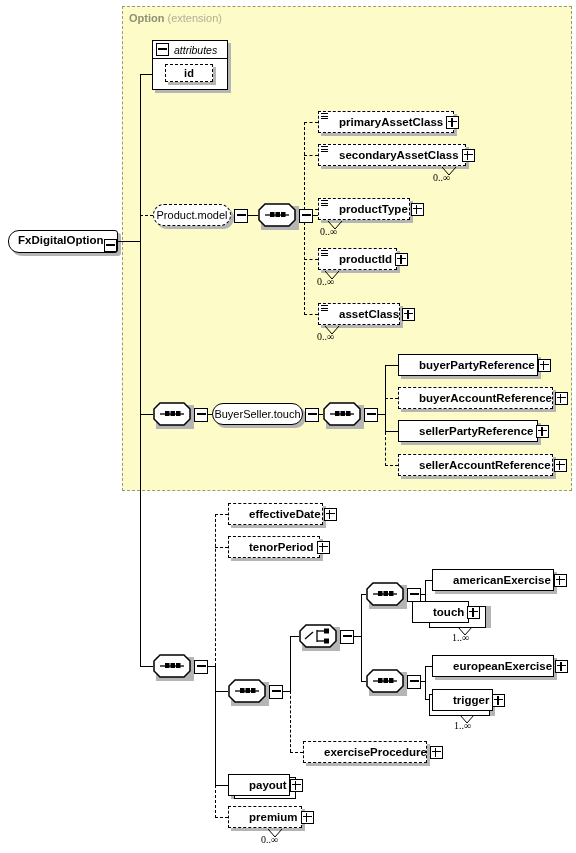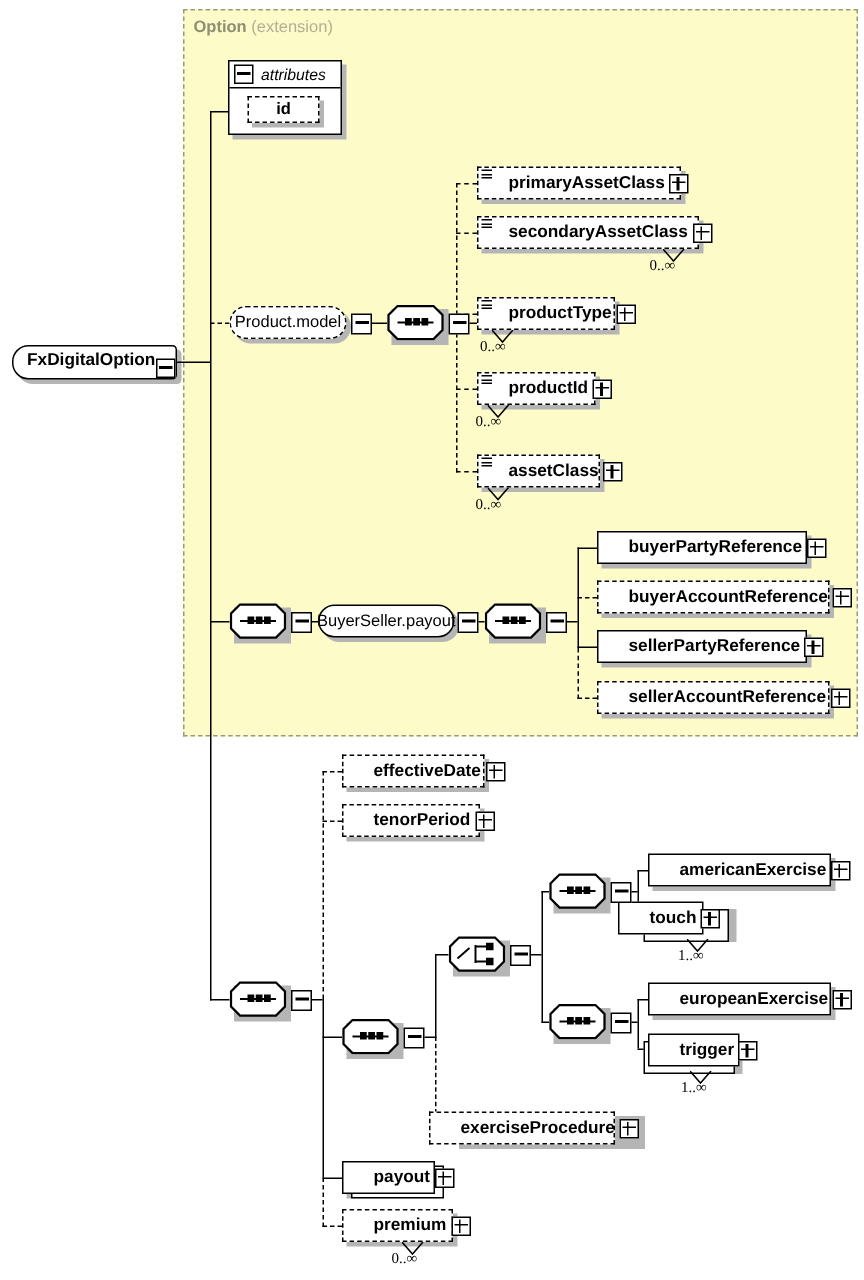--- a/index.html
+++ b/index.html
@@ -225,21 +225,21 @@
       <rect x="12" y="9" width="4.5" height="5" fill="#000"></rect>
       <rect x="17.5" y="9" width="4.5" height="5" fill="#000"></rect>
       <rect x="23" y="9" width="4.5" height="5" fill="#000"></rect>
     </svg>
   </div>
   <div class="expstand" style="left:194px;top:408px;"></div>
   <div class="ln h" style="left:206px;top:414px;width:6px;"></div>
 
   <div class="shadow" style="left:215px;top:406px;width:91px;height:22px;border-radius:11px;"></div>
   <div class="model" style="left:212px;top:403px;width:91px;">
-    <span class="lbl">BuyerSeller.payout</span>
+    <span class="lbl">BuyerSeller.touch</span>
   </div>
   <div class="expstand" style="left:305px;top:408px;"></div>
   <div class="ln h" style="left:317px;top:414px;width:6px;"></div>
 
   <div class="shadow" style="left:326px;top:405px;width:38px;height:24px;"></div>
   <div class="comp-oct" style="left:323px;top:402px;">
     <svg width="38" height="24" viewBox="0 0 38 24">
       <polygon points="7,1 31,1 37,7 37,17 31,23 7,23 1,17 1,7" fill="#fff" stroke="#000" stroke-width="1.5"></polygon>
       <line x1="7" y1="12" x2="31" y2="12" stroke="#000" stroke-width="1.3"></line>
       <rect x="12" y="9" width="4.5" height="5" fill="#000"></rect>
@@ -415,21 +415,21 @@
   </div>
   <div class="cardhook" style="left:460px;top:711px;">
     <svg width="16" height="10">
         <polyline points="0,0 7,8 14,0" fill="none" stroke="#000" stroke-width="1"></polyline>
       </svg>
   </div>
   <div class="card" style="left:454px;top:720px;">1..∞</div>
 
   <div class="dash-h" style="left:290px;top:752px;width:13px;"></div>
   <div class="shadow" style="left:306px;top:744px;width:124px;height:22px;"></div>
-  <div class="box dashed" style="left:286px;top:741px;width:124px;">
+  <div class="box dashed" style="left:303px;top:741px;width:124px;">
     <span class="lbl">exerciseProcedure</span>
     <span class="exp plus"></span>
   </div>
 
   <div class="ln h" style="left:215px;top:785px;width:13px;"></div>
   <div class="shadow" style="left:231px;top:777px;width:62px;height:22px;"></div>
   <div class="stack" style="left:234px;top:777px;width:62px;"></div>
   <div class="box" style="left:228px;top:774px;width:62px;">
     <span class="lbl">payout</span>
     <span class="exp plus"></span>

